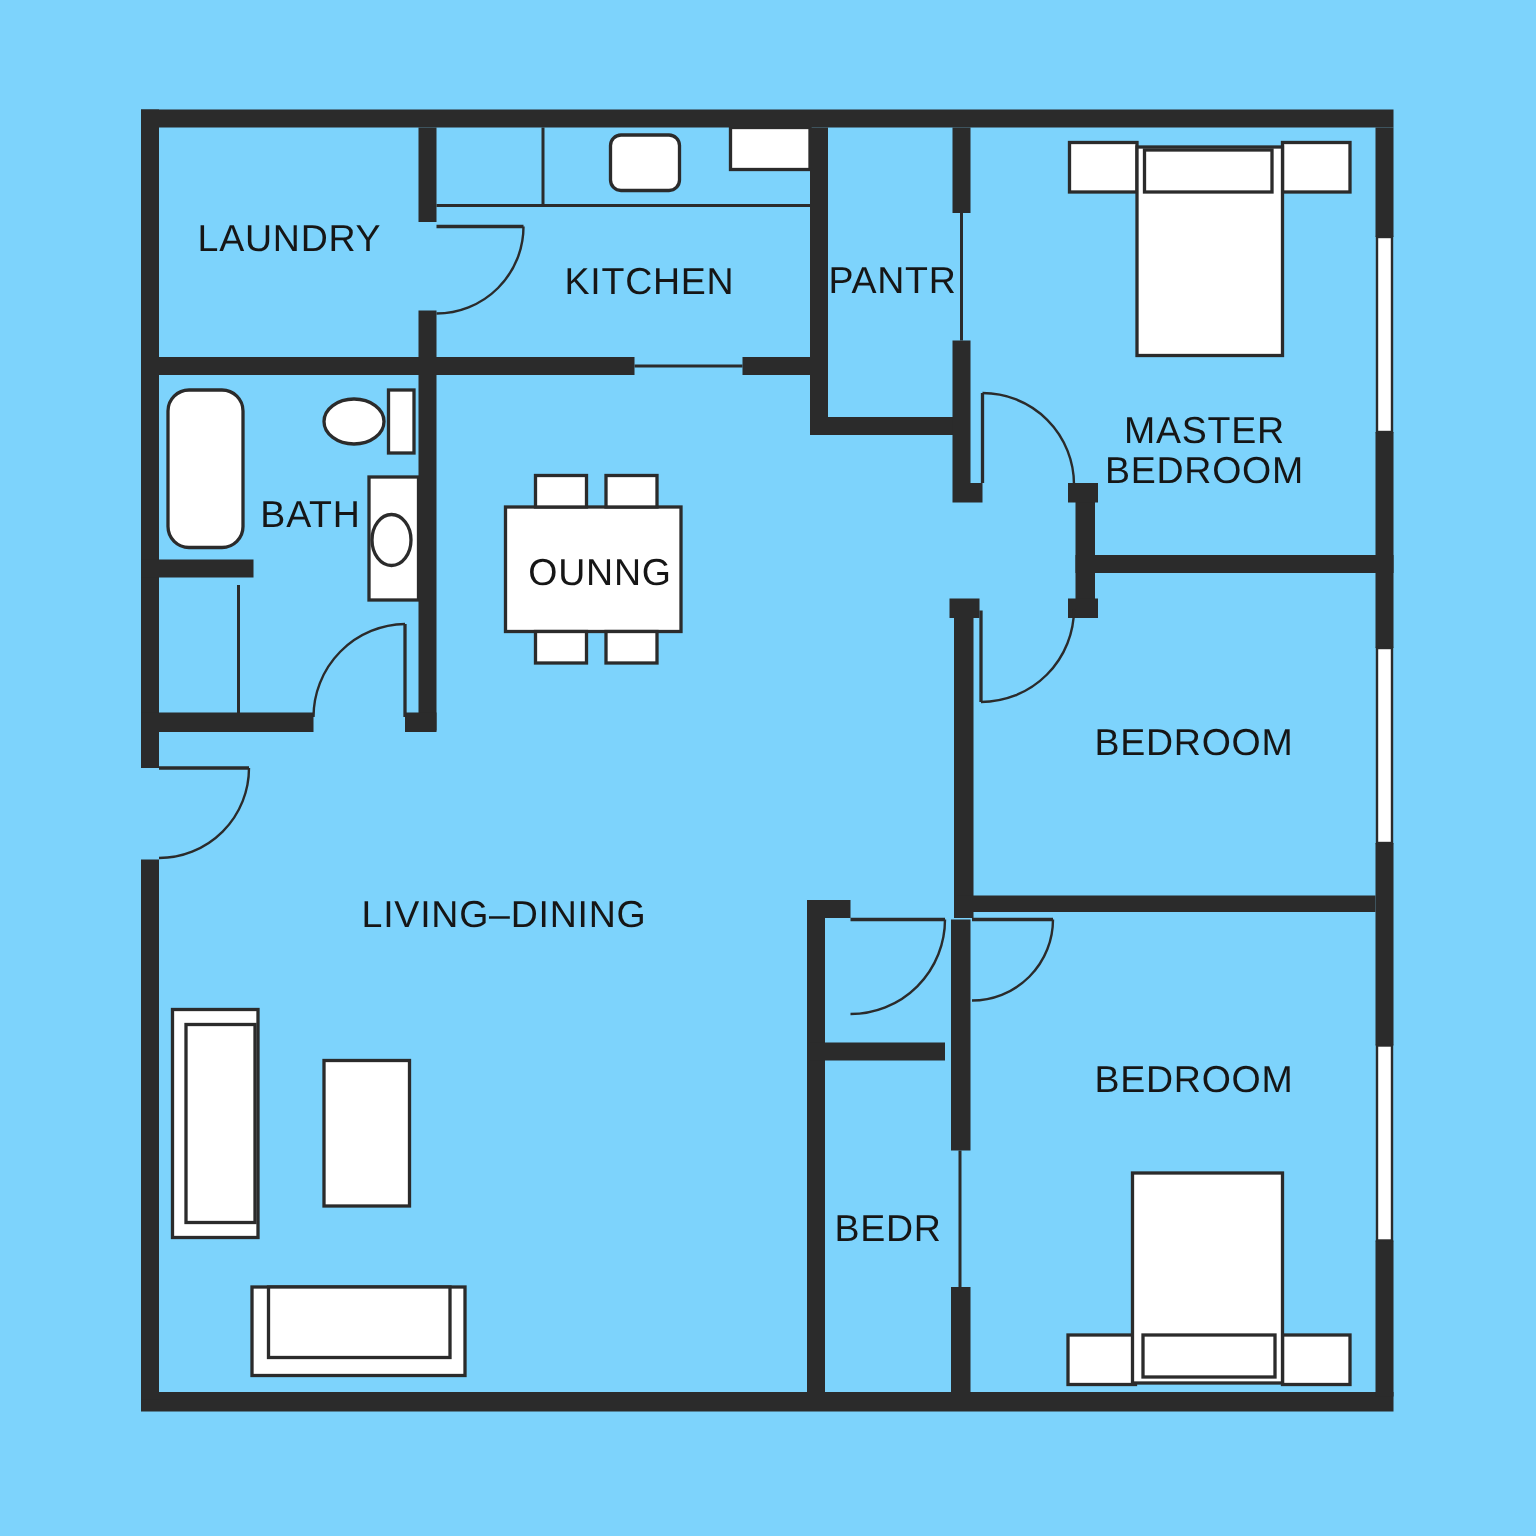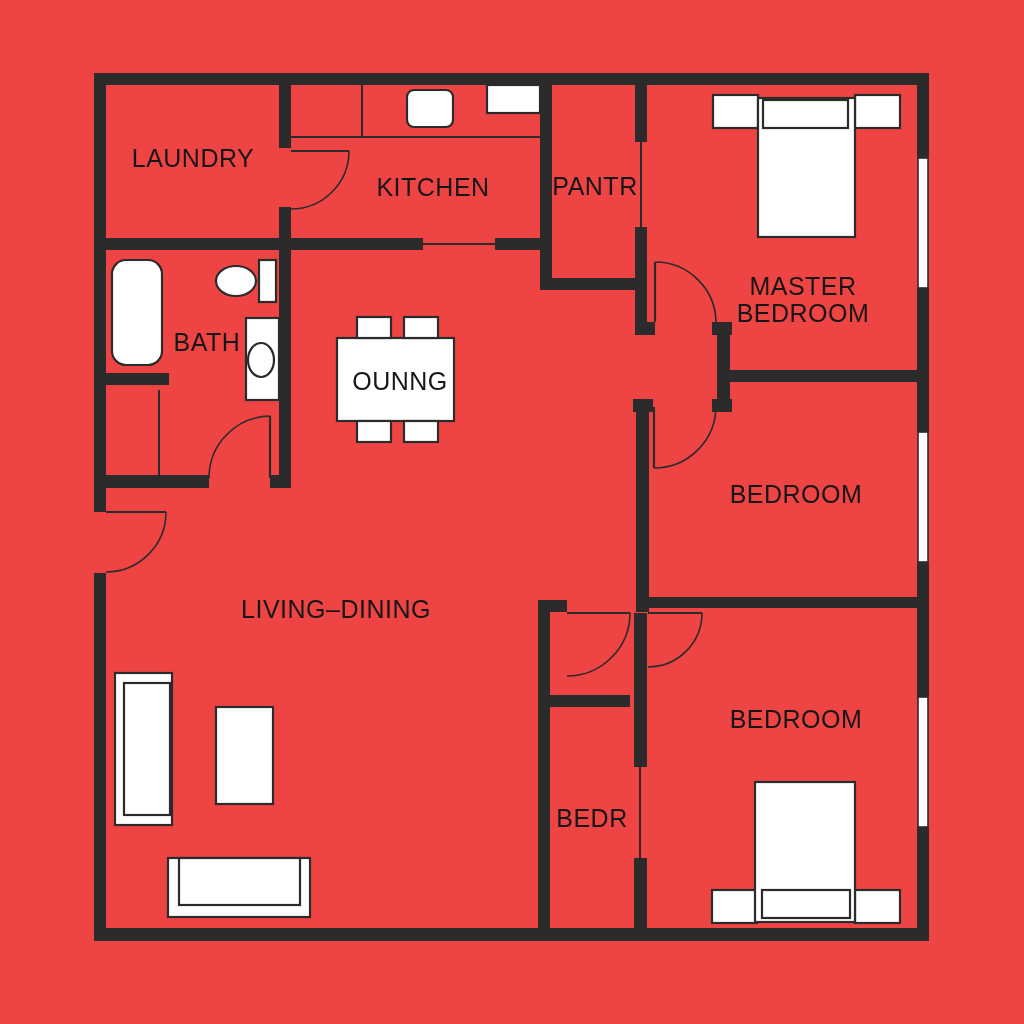--- a/index.html
+++ b/index.html
@@ -1,17 +1,17 @@
 <!DOCTYPE html>
 <html><head>
 <meta charset="utf-8">
 <style>
   html,body{margin:0;padding:0;background:#ffffff;}
   body{width:1024px;height:1024px;overflow:hidden;font-family:"Liberation Sans",sans-serif;}
-  #plan-wrap{width:1024px;height:1024px;background:#ef4444;}
+  #plan-wrap{width:1024px;height:1024px;background:#7dd3fc;}
   svg{display:block;}
   .wall{fill:#2b2b2b;stroke:none;}
   .furn{fill:#ffffff;stroke:#2b2b2b;stroke-width:2.2;}
   .thin{stroke:#2b2b2b;stroke-width:2;fill:none;}
   .window{fill:#ffffff;stroke:#2b2b2b;stroke-width:1.6;}
   .door-leaf{stroke:#2b2b2b;stroke-width:2.2;fill:none;}
   .door-arc{stroke:#2b2b2b;stroke-width:1.6;fill:none;}
   .room-label{font-family:"Liberation Sans",sans-serif;font-size:25px;fill:#161616;
               text-anchor:middle;letter-spacing:0.5px;}
 </style>

